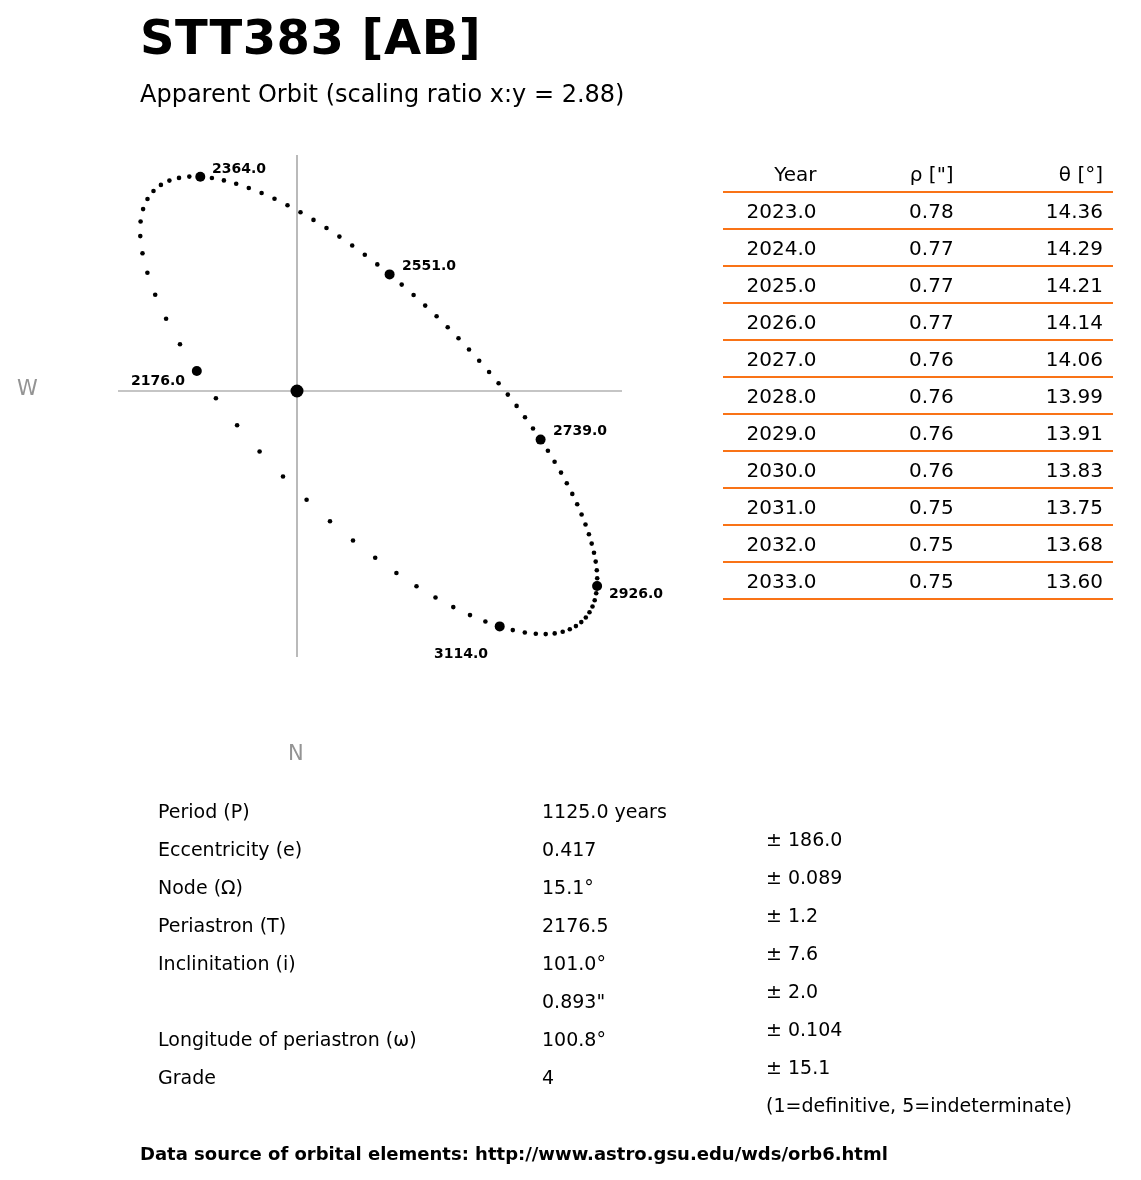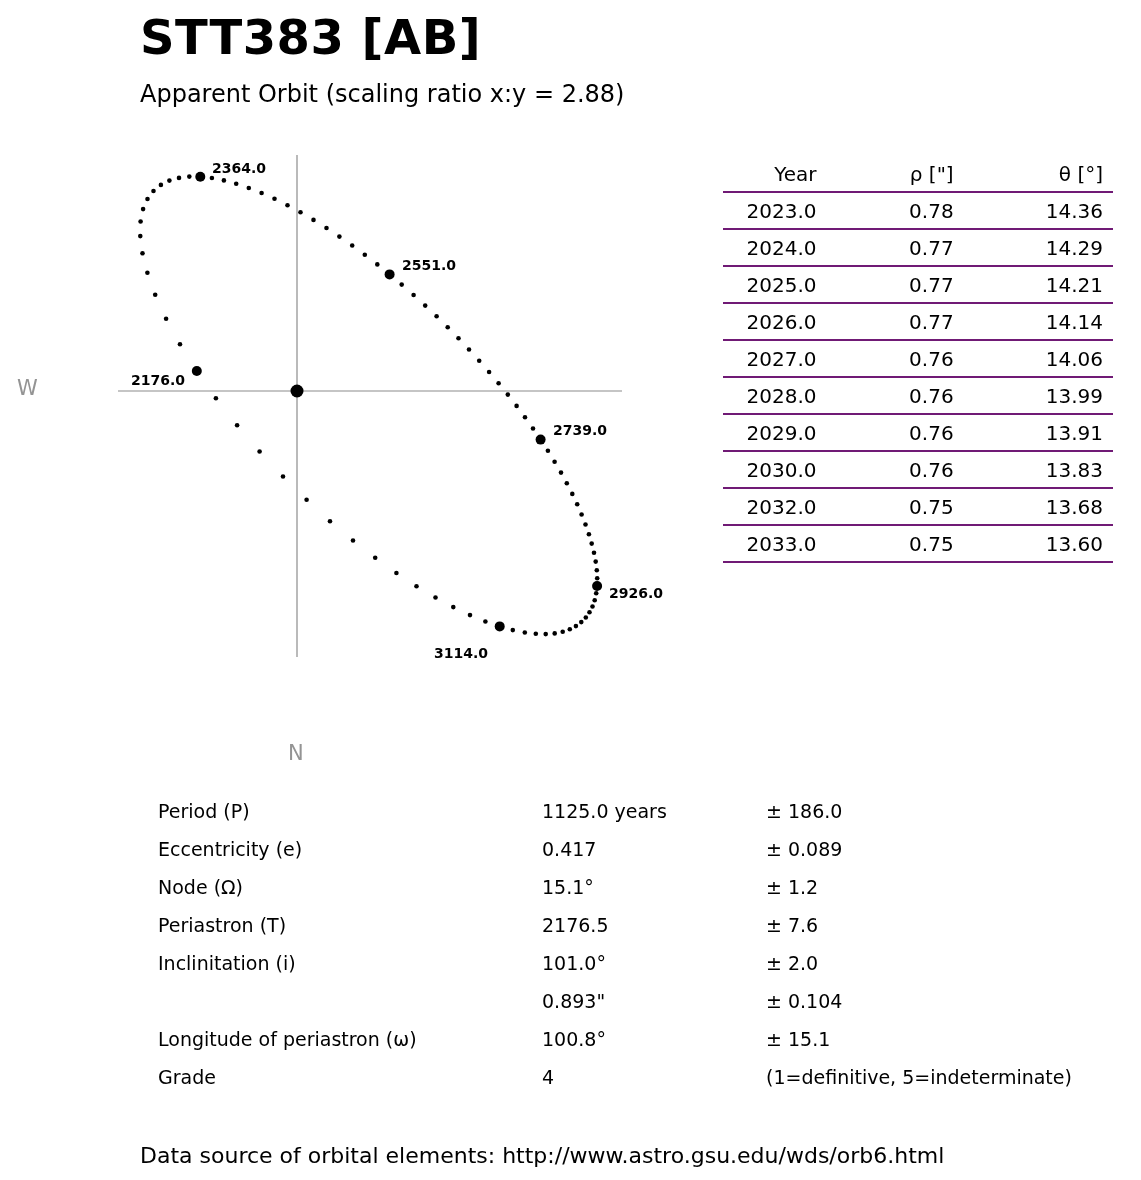--- a/index.html
+++ b/index.html
@@ -9,31 +9,31 @@
          letter-spacing:.5px;line-height:1.05;}
   .subtitle{position:absolute;left:140px;top:81px;font-size:24px;line-height:1.1;}
   svg.plot{position:absolute;left:0;top:0;pointer-events:none;}
   .compass{position:absolute;font-size:21px;color:var(--compass,#949494);line-height:1;}
   .compass.w{left:17px;top:378px;}
   .compass.n{left:288px;top:743px;}
   #epoch-labels{position:absolute;left:0;top:0;width:0;height:0;}
   .epoch-label{position:absolute;font-size:14px;font-weight:bold;line-height:22px;white-space:nowrap;}
   table.ephem{position:absolute;left:723px;top:156px;border-collapse:collapse;font-size:20px;
               table-layout:fixed;}
-  .ephem tr{border-bottom:2px solid #701a75;}
+  .ephem tr{border-bottom:2px solid #f97316;}
   .ephem th,.ephem td{font-weight:normal;height:35px;padding:0;text-align:right;white-space:nowrap;}
   .ephem th:nth-child(1),.ephem td:nth-child(1){width:95px;padding-right:3px;}
   .ephem th:nth-child(2),.ephem td:nth-child(2){width:140px;padding-right:5px;}
   .ephem th:nth-child(3),.ephem td:nth-child(3){width:150px;padding-right:10px;}
   .elements{position:absolute;left:0;top:792px;width:1141px;}
   .el-row{position:relative;height:38px;line-height:38px;font-size:19px;}
   .el-label{position:absolute;left:158px;white-space:nowrap;}
   .el-value{position:absolute;left:542px;white-space:nowrap;}
-  .el-unc{position:absolute;left:766px;white-space:nowrap;}
-  .footer{position:absolute;left:140px;top:1143px;font-size:22px;font-weight:normal;white-space:nowrap;text-align:right;}
+  .el-unc{position:absolute;left:766px;white-space:nowrap;margin-top:28px;}
+  .footer{position:absolute;left:140px;top:1143px;font-size:18px;font-weight:bold;white-space:nowrap;text-align:right;}
 </style>
 </head>
 <body>
 
 <div class="page">
 
   <h1 class="title">STT383 [AB]</h1>
   <div class="subtitle">Apparent Orbit (scaling ratio x:y = 2.88)</div>
 
   <svg class="plot" width="1141" height="1180" viewBox="0 0 1141 1180">
@@ -193,20 +193,25 @@
           <td>2029.0</td>
           <td>0.76</td>
           <td>13.91</td>
         </tr>
         <tr>
           <td>2030.0</td>
           <td>0.76</td>
           <td>13.83</td>
         </tr>
         <tr>
+          <td>2031.0</td>
+          <td>0.75</td>
+          <td>13.75</td>
+        </tr>
+        <tr>
           <td>2032.0</td>
           <td>0.75</td>
           <td>13.68</td>
         </tr>
         <tr>
           <td>2033.0</td>
           <td>0.75</td>
           <td>13.60</td>
         </tr>
       </tbody>

